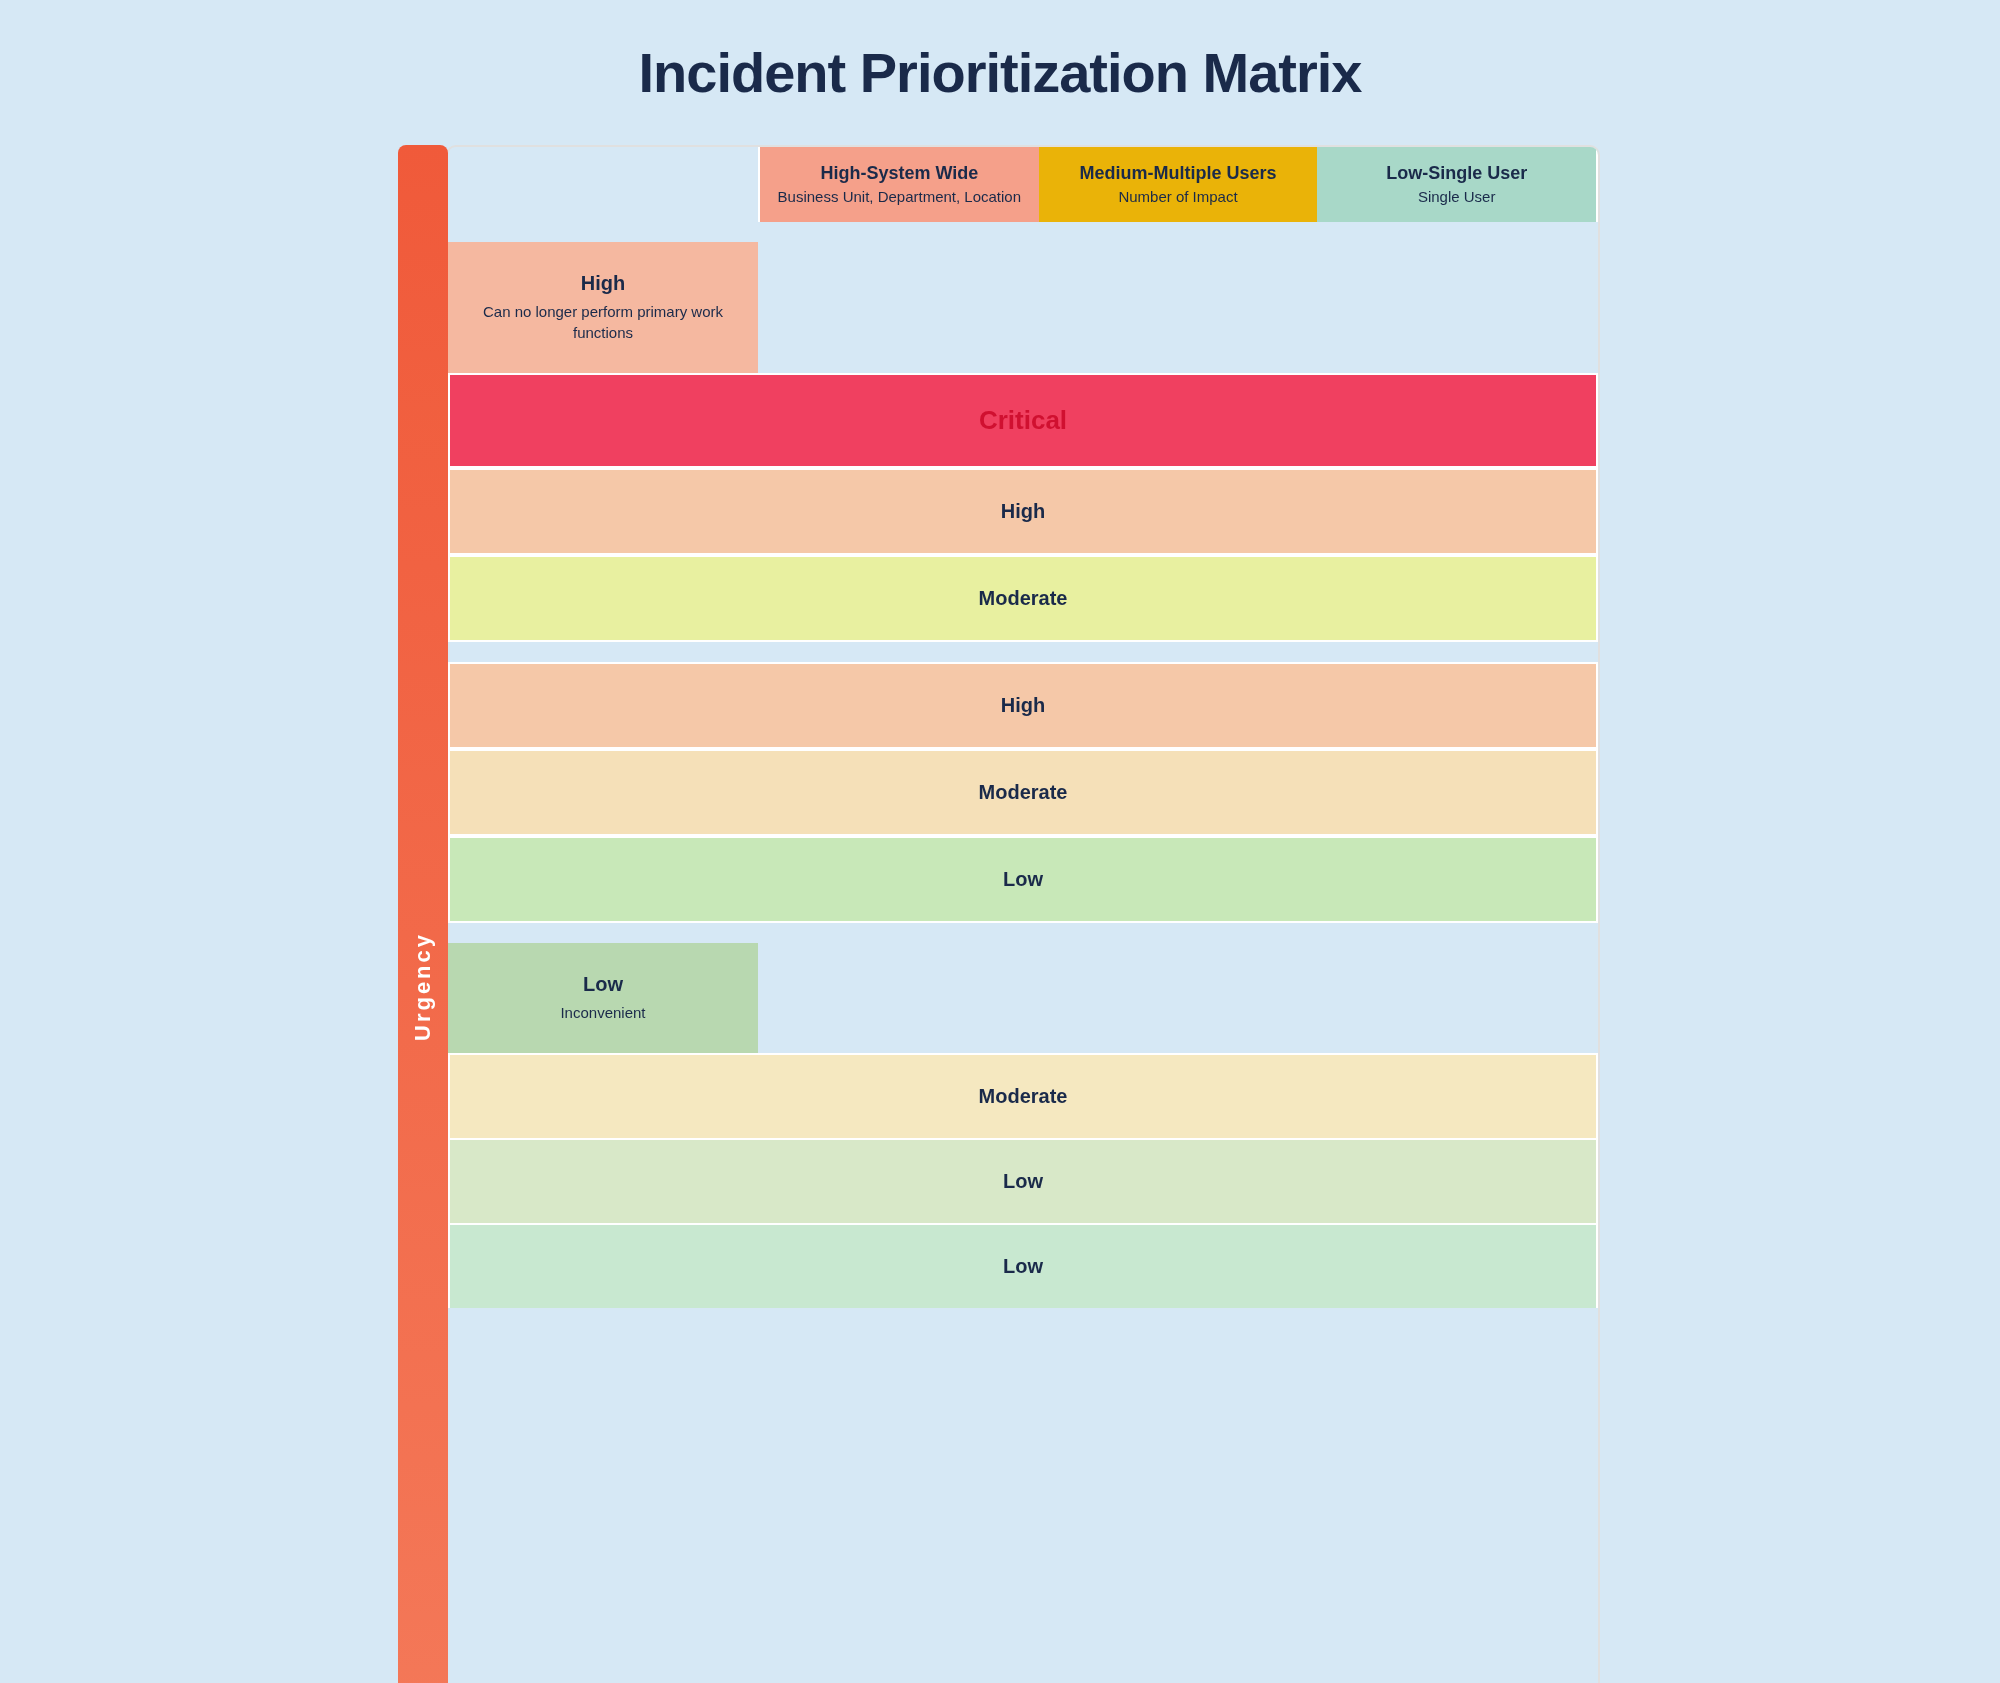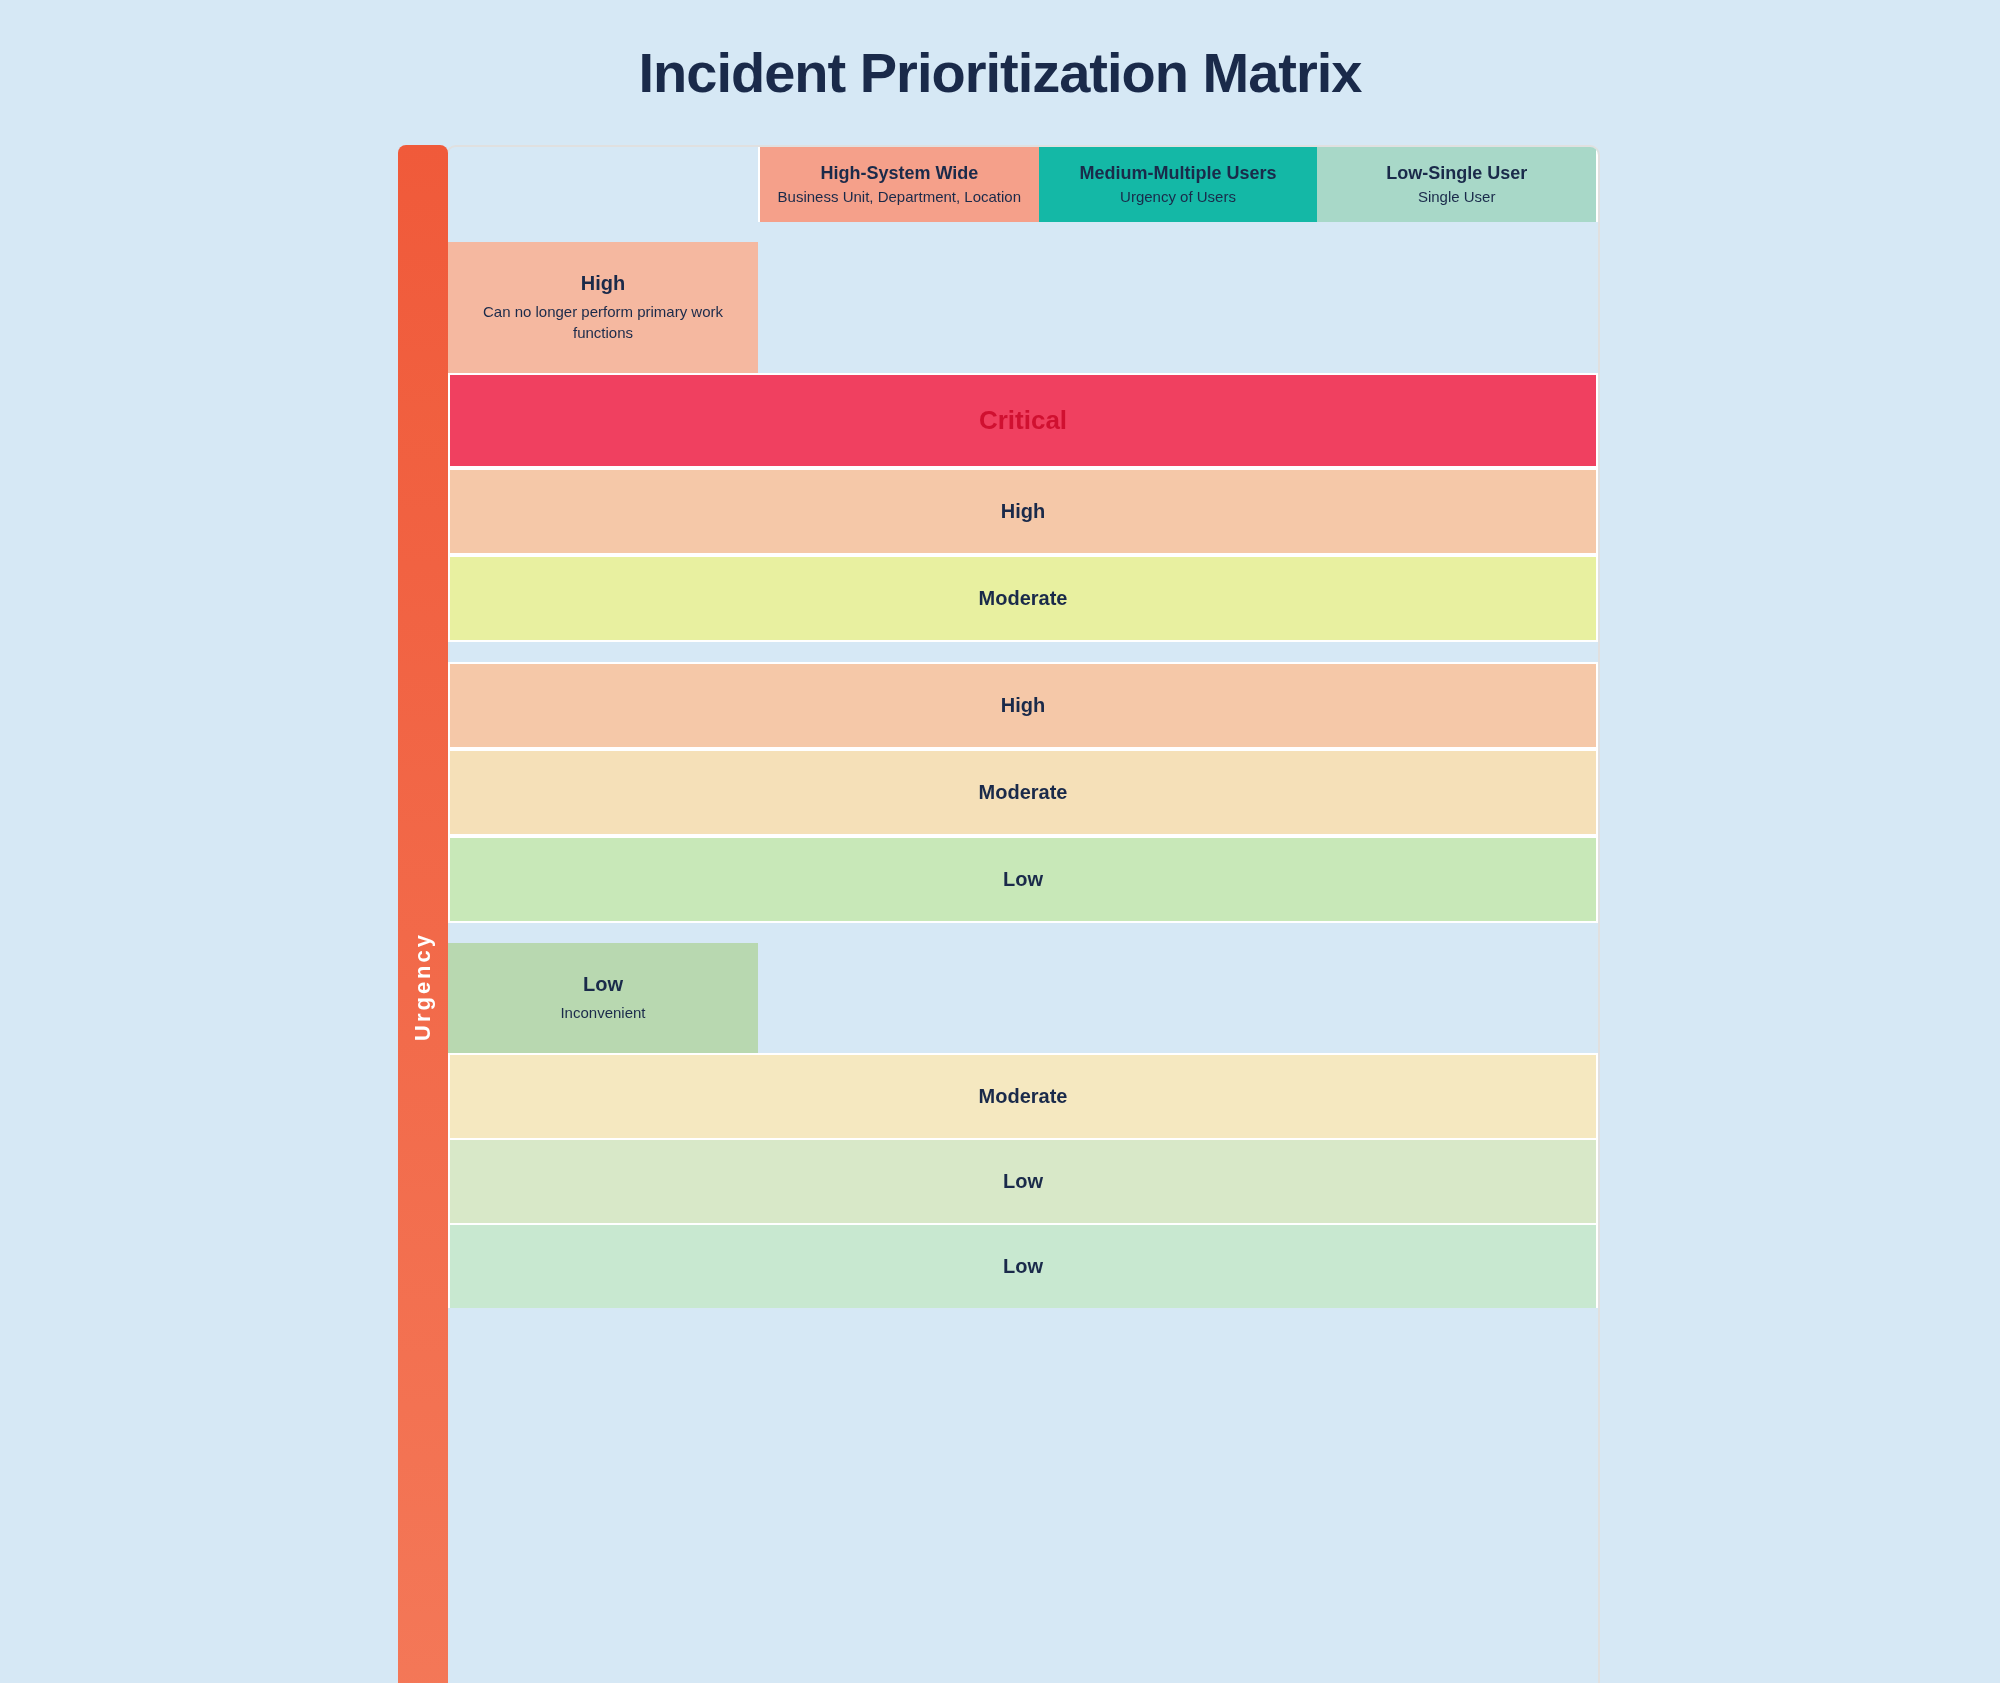--- a/index.html
+++ b/index.html
@@ -133,21 +133,21 @@
       font-weight: 400;
       font-size: 15px;
     }
 
     .col-header-high {
       background-color: #f5a08a;
       border-left: 2px solid #fff;
     }
 
     .col-header-medium {
-      background-color: #14b8a6;
+      background-color: #eab308;
     }
 
     .col-header-low {
       background-color: #a8d8c8;
       border-right: 2px solid #fff;
     }
 
     
     .data-rows {
       display: flex;
@@ -284,21 +284,21 @@
 
 
         <div class="col-headers-row">
           <div class="col-header-spacer"></div>
           <div class="col-header-cell col-header-high">
             <span class="col-title">High-System Wide</span>
             <span class="col-sub">Business Unit, Department, Location</span>
           </div>
           <div class="col-header-cell col-header-medium">
             <span class="col-title">Medium-Multiple Users</span>
-            <span class="col-sub">Urgency of Users</span>
+            <span class="col-sub">Number of Impact</span>
           </div>
           <div class="col-header-cell col-header-low">
             <span class="col-title">Low-Single User</span>
             <span class="col-sub">Single User</span>
           </div>
         </div>
 
         <div class="data-rows">
 
           <div class="data-row">

